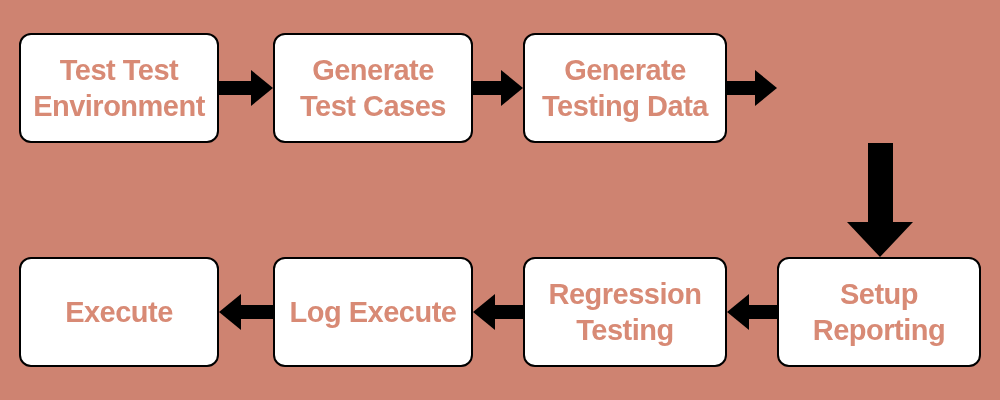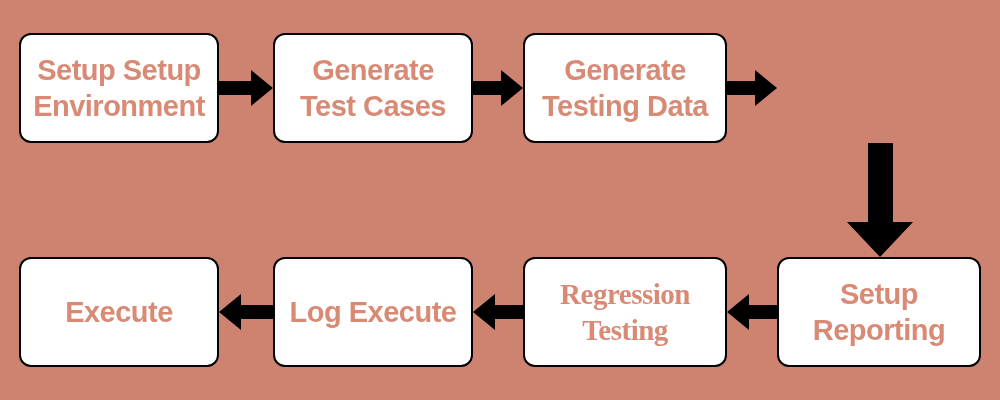--- a/index.html
+++ b/index.html
@@ -37,21 +37,21 @@
     font-weight: bold;
     letter-spacing: -0.5px;
     padding: 0 10px;
   }
 
   .pos-r1c1 { left: 19px;  top: 33px;  width: 200px; }
   .pos-r1c2 { left: 273px; top: 33px;  width: 200px; }
   .pos-r1c3 { left: 523px; top: 33px;  width: 204px; }
   .pos-r1c4 { left: 777px; top: 33px;  width: 204px; }
   .pos-r2c4 { left: 777px; top: 257px; width: 204px; }
-  .pos-r2c3 { left: 523px; top: 257px; width: 204px; font-family: Liberation Serif, serif; }
+  .pos-r2c3 { left: 523px; top: 257px; width: 204px; }
   .pos-r2c2 { left: 273px; top: 257px; width: 200px; }
   .pos-r2c1 { left: 19px;  top: 257px; width: 200px; }
 
   .arrow-h {
     position: absolute;
     height: 36px;
     display: flex;
     align-items: center;
   }
   .arrow-h .shaft { flex: 1; height: 14px; background: var(--arrow); }
@@ -90,21 +90,21 @@
     border-right: 33px solid transparent;
     border-top: 35px solid var(--arrow);
   }
 </style>
 </head>
 <body>
 
 <div class="canvas">
 
   <div class="node pos-r1c1">
-    <span>Setup Setup Environment</span>
+    <span>Test Test Environment</span>
   </div>
   <div class="node pos-r1c2">
     <span>Generate Test Cases</span>
   </div>
   <div class="node pos-r1c3">
     <span>Generate Testing Data</span>
   </div>
 
   <div class="node pos-r2c4">
     <span>Setup Reporting</span>

